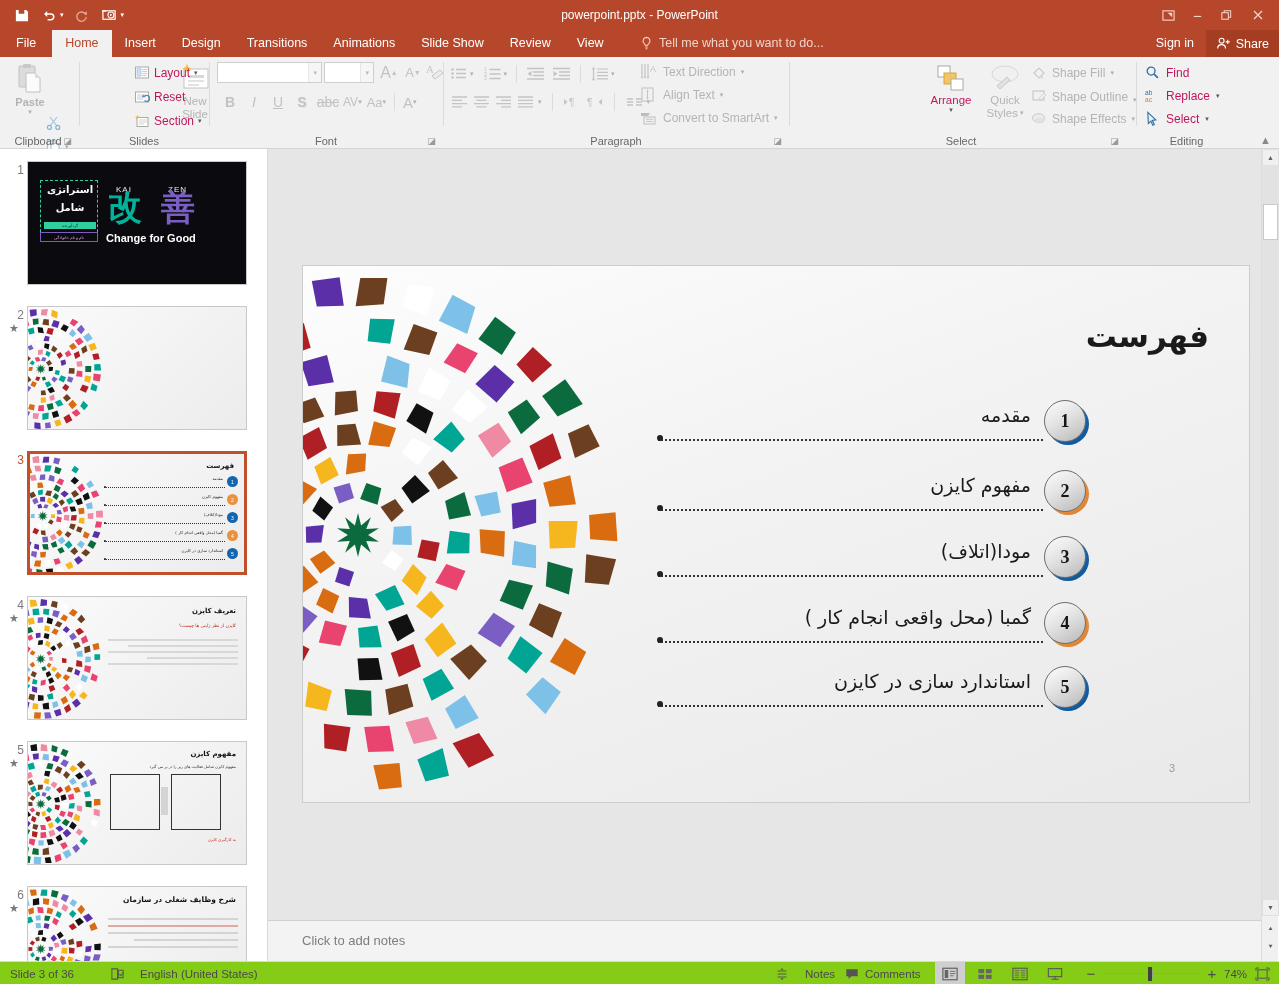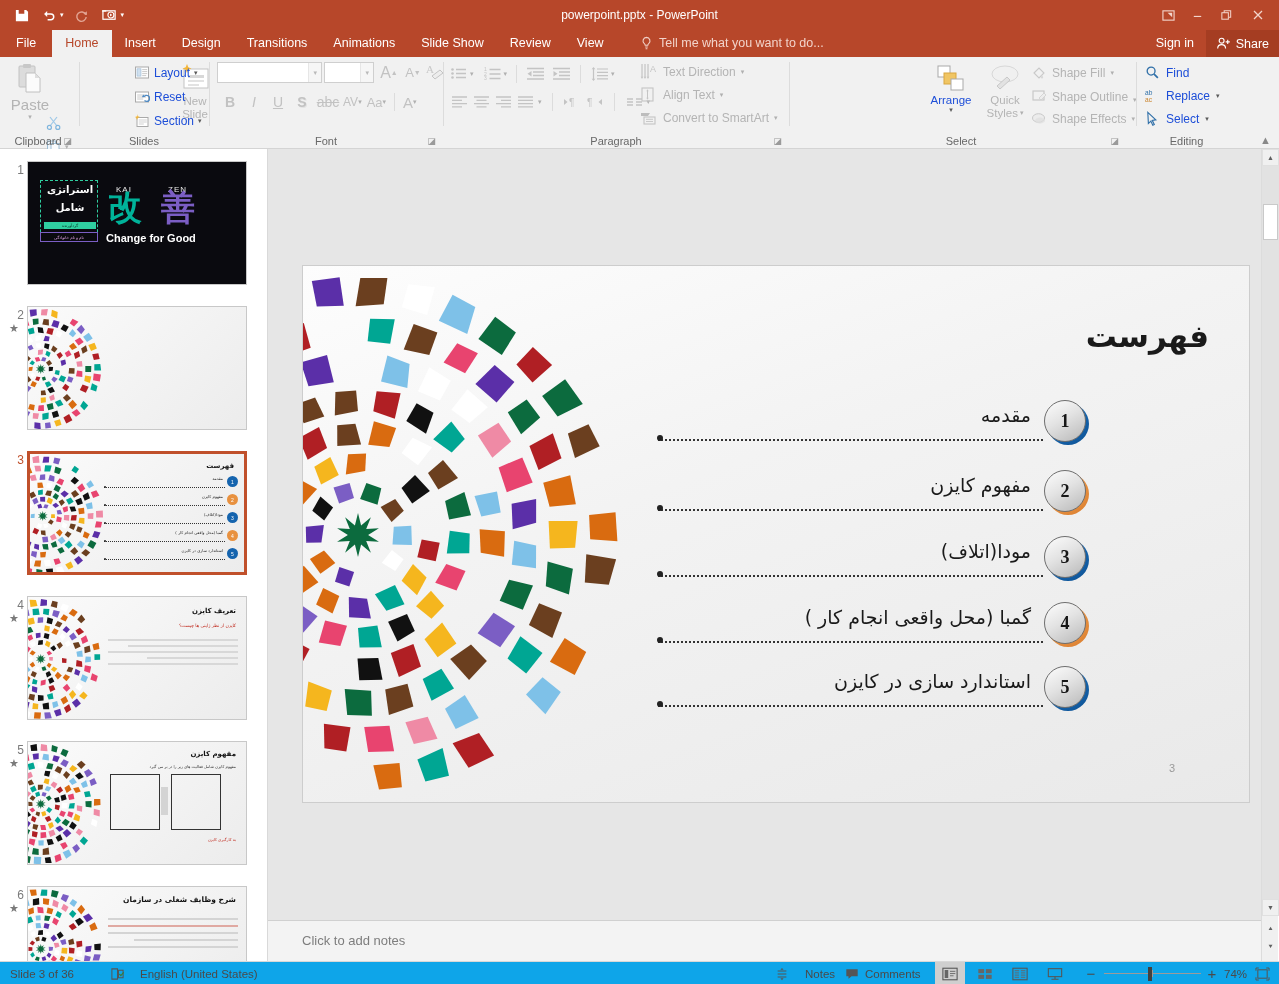--- a/index.html
+++ b/index.html
@@ -68,21 +68,21 @@
   }
   .rgroup { position: absolute; top: 0; height: 92px; }
   .rgroup-label {
     position: absolute; bottom: 2px; left: 0; width: 100%; text-align: center;
     font-size: 11px; color: #686868;
   }
   .rgroup-sep { position: absolute; top: 5px; bottom: 22px; width: 1px; background: #dcdcdc; }
   .dlg { position: absolute; bottom: 3px; font-size: 9px; color: #9a9a9a; }
 
   .lbl { font-size: 12px; color: #b4b4b4; white-space: nowrap; }
-  .lbl.on { color: #1d4ed8; }
+  .lbl.on { color: #be185d; }
   .caret { font-size: 7px; color: #b0b0b0; vertical-align: middle; }
   .caret.on { color: #5a5a5a; }
 
   
   .paste-big {
     position: absolute; left: 8px; top: 6px; width: 44px; text-align: center;
   }
   .paste-ico { width: 32px; height: 34px; margin: 0 auto; position: relative; }
   .mini-btn { position: absolute; display: flex; align-items: center; gap: 3px; }
 
@@ -185,21 +185,21 @@
     position: absolute; width: 17px; height: 17px; background: #f0f0f0;
     display: flex; align-items: center; justify-content: center; font-size: 7px; color: #606060;
     border: 1px solid #e0e0e0;
   }
   .sb-thumb { position: absolute; left: 1px; width: 15px; background: #ffffff; border: 1px solid #c9c9c9; }
   .sb-track { position: absolute; left: 0; width: 17px; background: #e2e2e2; }
 
   
   .statusbar {
     position: absolute; left: 0; top: 961px; width: 1279px; height: 23px;
-    background: #0ea5e9; border-top: 1px solid #d8d8d8; font-size: 11.5px; color: #4a4a4a;
+    background: #84cc16; border-top: 1px solid #d8d8d8; font-size: 11.5px; color: #4a4a4a;
   }
   .sb-item { position: absolute; top: 0; height: 23px; display: flex; align-items: center; gap: 5px; }
   .viewbtn {
     width: 30px; height: 23px; display: flex; align-items: center; justify-content: center;
     color: #5a5a5a;
   }
   .viewbtn.active { background: #cfcfcf; }
   .zoomtrack { position: relative; width: 97px; height: 23px; display: flex; align-items: center; }
   .zoomline { position: absolute; left: 0; right: 0; top: 11px; height: 1px; background: #9b9b9b; }
   .zoomtick { position: absolute; top: 8px; width: 1px; height: 7px; background: #9b9b9b; }
@@ -308,21 +308,21 @@
     <div class="rgroup" style="left:0; width:76px;">
       <div class="paste-big">
         <div class="paste-ico">
           <svg width="32" height="34" viewBox="0 0 32 34">
             <rect x="5" y="3" width="16" height="21" rx="1" fill="#dcdcdc" stroke="#c2c2c2"></rect>
             <rect x="9" y="1" width="8" height="4" rx="1" fill="#c8c8c8"></rect>
             <path d="M12 10h9l5 5v14h-14z" fill="#fbfbfb" stroke="#c0c0c0"></path>
             <path d="M21 10l5 5h-5z" fill="#dedede"></path>
           </svg>
         </div>
-        <div class="lbl" style="text-align:center;font-size:15px;margin-top:-1px;">Paste</div>
+        <div class="lbl" style="text-align:center;font-size:11px;margin-top:-1px;font-weight:bold;">Paste</div>
         <div style="text-align:center;" class="caret">▾</div>
       </div>
       <div class="mini-btn" style="left:46px; top:58px;">
         <svg width="16" height="16" viewBox="0 0 16 16">
           <path fill="none" stroke="#9ec8e8" stroke-width="1.2" d="M4 2l7 9M11 2l-7 9"></path>
           <circle cx="3.4" cy="12.4" r="2" fill="none" stroke="#7fb5dd" stroke-width="1.2"></circle>
           <circle cx="11.8" cy="12.4" r="2" fill="none" stroke="#7fb5dd" stroke-width="1.2"></circle>
         </svg>
       </div>
       <div class="mini-btn" style="left:46px; top:82px;">

